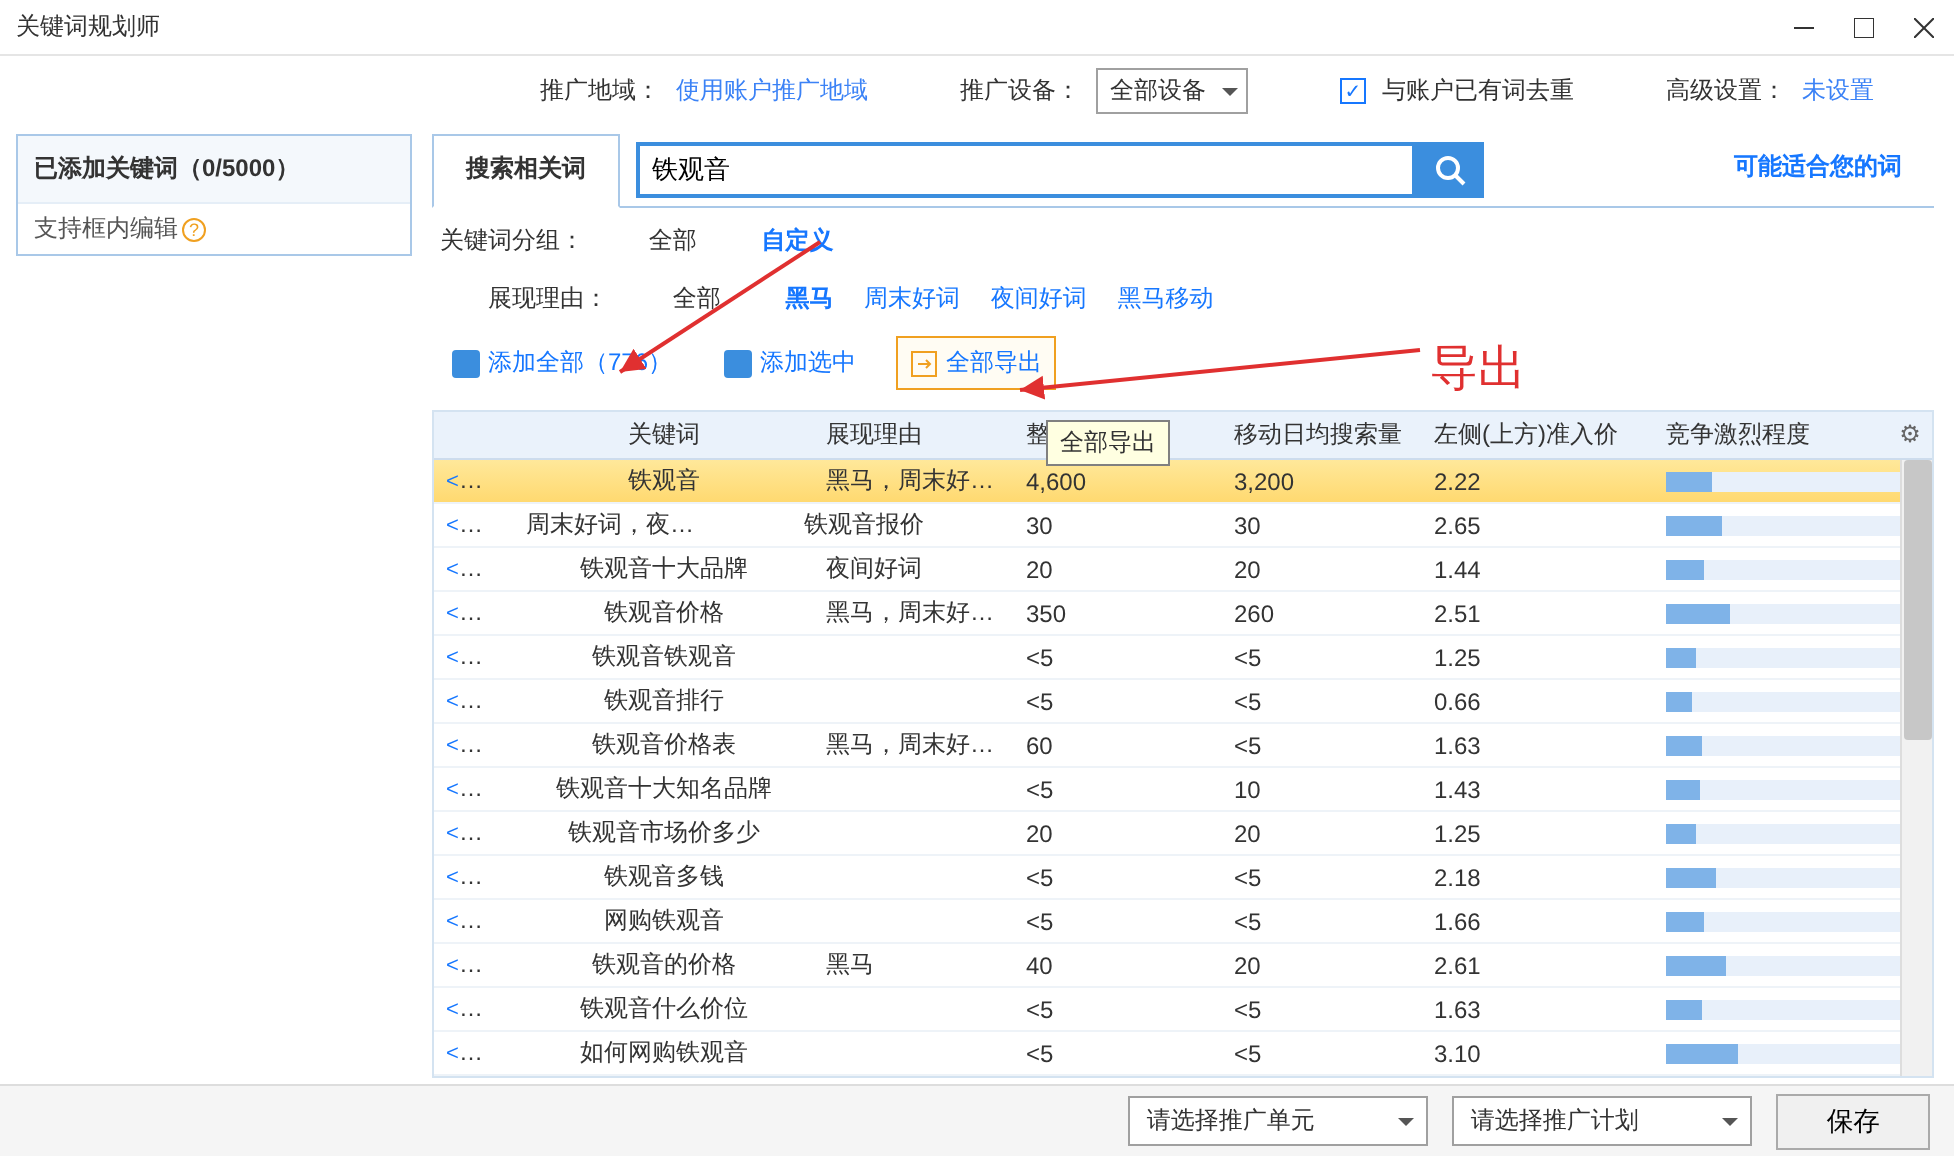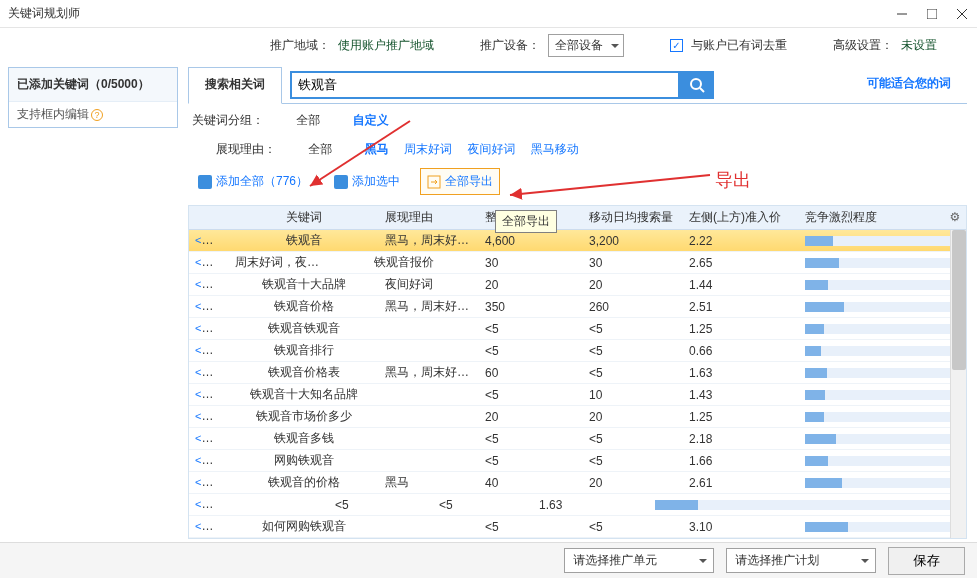--- a/index.html
+++ b/index.html
@@ -3,26 +3,26 @@
 <meta charset="utf-8">
 <style>
 * { box-sizing: border-box; margin: 0; padding: 0; }
 body { font-family: "Microsoft YaHei", Arial, sans-serif; font-size: 12px; color: #333; background: #fff; width: 977px; height: 578px; overflow: hidden; position: relative; }
 .titlebar { height: 28px; display: flex; align-items: center; padding: 0 8px; border-bottom: 1px solid #e5e5e5; }
 .titlebar-title { flex: 1; }
 .win-controls { display: flex; gap: 16px; }
 .win-btn { width: 14px; height: 14px; display: flex; align-items: center; justify-content: center; cursor: pointer; }
 .toolbar { display: flex; align-items: center; padding: 6px 0 6px 270px; gap: 8px; }
 .toolbar-label { color: #333; }
-.toolbar-link { color: #14532d; cursor: pointer; }
+.toolbar-link { color: #3b82f6; cursor: pointer; }
 .select { border: 1px solid #a0a0a0; padding: 2px 20px 2px 6px; background: #fff; position: relative; display: inline-block; min-width: 76px; }
 .select::after { content: ""; position: absolute; right: 4px; top: 50%; border: 4px solid transparent; border-top-color: #555; transform: translateY(-2px); }
 .checkbox { width: 13px; height: 13px; border: 1px solid #1677ff; display: inline-flex; align-items: center; justify-content: center; color: #1677ff; font-size: 10px; }
 .main { display: flex; height: calc(578px - 28px - 34px - 36px); }
-.left-panel { width: 170px; border: 1px solid #a9c8e8; margin: 4px 6px 4px 8px; display: flex; flex-direction: column; }
+.left-panel { width: 198px; border: 1px solid #a9c8e8; margin: 4px 6px 4px 8px; display: flex; flex-direction: column; }
 .left-header { background: #f4f8fc; padding: 8px; font-weight: bold; border-bottom: 1px solid #e5eef7; }
 .left-sub { padding: 4px 8px; color: #555; }
 .help-icon { color: #f0a020; border: 1px solid #f0a020; border-radius: 50%; width: 12px; height: 12px; display: inline-flex; align-items: center; justify-content: center; font-size: 9px; margin-left: 2px; }
 .left-body { flex: 1; }
 .preview-btn { margin: 6px; padding: 6px; text-align: center; border: 1px solid #ccc; background: #f7f7f7; cursor: pointer; }
 .right-panel { flex: 1; padding: 4px 10px 4px 4px; display: flex; flex-direction: column; }
 .tabs-row { display: flex; align-items: stretch; border-bottom: 1px solid #a9c8e8; }
 .tab-active { background: #fff; border: 1px solid #a9c8e8; border-bottom: 1px solid #fff; margin-bottom: -1px; padding: 8px 16px; font-weight: bold; color: #333; }
 .search-wrap { flex: 1; display: flex; align-items: center; padding: 4px 8px; }
 .search-input { flex: 1; max-width: 390px; border: 2px solid #3b8ede; padding: 4px 6px; font-size: 13px; height: 28px; }
@@ -51,21 +51,21 @@
 .tr { display: flex; border-bottom: 1px solid #eef3f8; height: 22px; align-items: center; }
 .tr.selected { background: linear-gradient(#ffe89a, #ffd970); }
 .add-link { color: #1677ff; cursor: pointer; font-size: 11px; }
 .comp-bar { height: 10px; background: #e8f0fa; position: relative; width: 100%; }
 .comp-fill { height: 100%; background: #7fb3e8; }
 .gear { position: absolute; right: 2px; top: 2px; width: 18px; height: 18px; background: #eaf2fb; display: flex; align-items: center; justify-content: center; color: #666; cursor: pointer; }
 .scrollbar { position: absolute; right: 0; top: 24px; width: 16px; bottom: 0; background: #f1f1f1; border-left: 1px solid #ddd; }
 .scroll-thumb { position: absolute; top: 0; width: 14px; left: 1px; height: 140px; background: #c7c7c7; border-radius: 2px; }
 .tooltip { position: absolute; background: #ffffe1; border: 1px solid #808080; padding: 2px 6px; font-size: 12px; z-index: 100; }
 .arrow { position: absolute; pointer-events: none; z-index: 50; }
-.export-label { position: absolute; color: #e03030; font-size: 18px; font-family: KaiTi, serif; z-index: 60; }
+.export-label { position: absolute; color: #e03030; font-size: 24px; font-family: KaiTi, serif; z-index: 60; }
 .bottom-bar { position: absolute; bottom: 0; left: 0; right: 0; height: 36px; background: #f5f5f5; border-top: 1px solid #ddd; display: flex; align-items: center; justify-content: flex-end; padding: 0 12px; gap: 12px; }
 .bottom-select { border: 1px solid #a0a0a0; padding: 3px 24px 3px 8px; background: #fff; min-width: 150px; position: relative; }
 .bottom-select::after { content: ""; position: absolute; right: 6px; top: 50%; border: 4px solid transparent; border-top-color: #555; transform: translateY(-2px); }
 .save-btn { padding: 4px 24px; border: 1px solid #aaa; background: #f0f0f0; cursor: pointer; }
 </style>
 </head>
 <body>
 
 <div class="titlebar">
   <div class="titlebar-title">关键词规划师</div>
@@ -325,20 +325,21 @@
             <div class="td c-v2">20</div>
             <div class="td c-v3">2.61</div>
             <div class="td c-comp">
               <div class="comp-bar">
                 <div class="comp-fill" style="width:24%"></div>
               </div>
             </div>
           </div>
           <div class="tr">
             <div class="td c-add"><span class="add-link">&lt;添加</span></div>
+            <div class="td c-kw">铁观音什么价位</div>
             <div class="td c-reason"></div>
             <div class="td c-v1">&lt;5</div>
             <div class="td c-v2">&lt;5</div>
             <div class="td c-v3">1.63</div>
             <div class="td c-comp">
               <div class="comp-bar">
                 <div class="comp-fill" style="width:14%"></div>
               </div>
             </div>
           </div>

